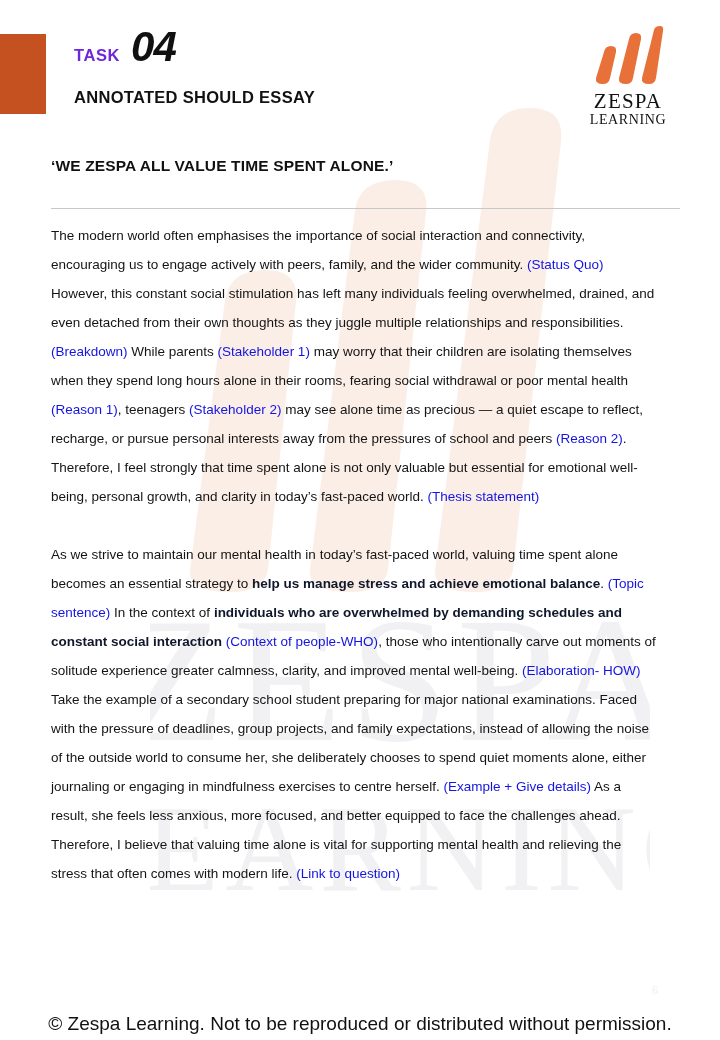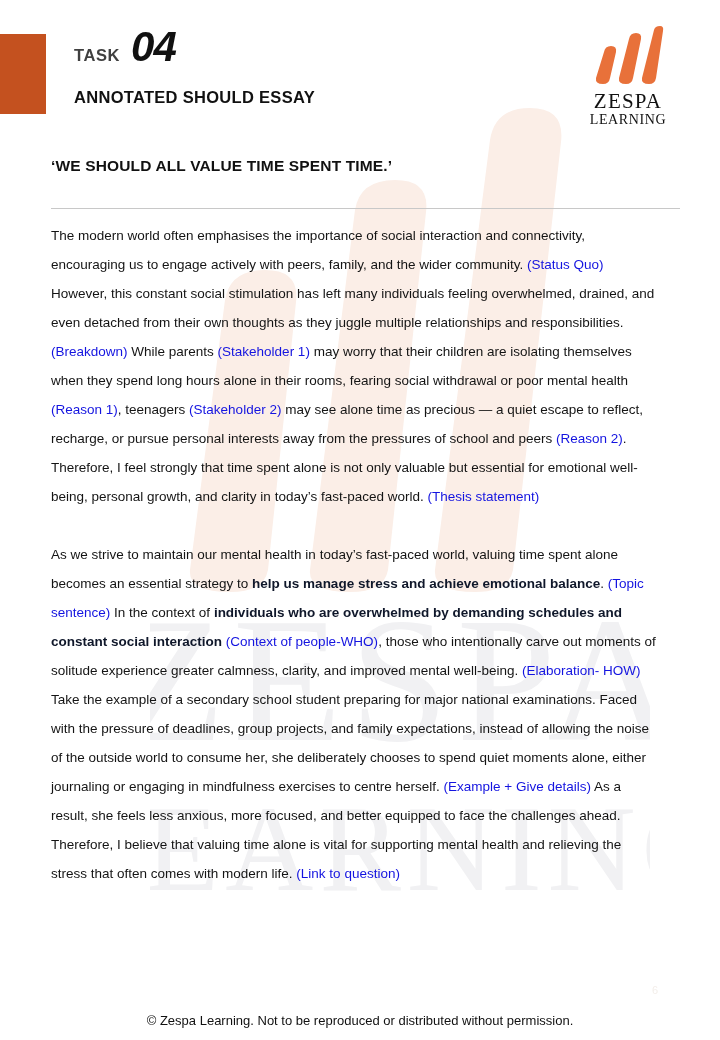--- a/index.html
+++ b/index.html
@@ -50,21 +50,21 @@
     left: 74px;
     top: 28px;
     display: flex;
     align-items: baseline;
     gap: 11px;
   }
   #task-word {
     font-size: 16.5px;
     font-weight: bold;
     letter-spacing: 0.6px;
-    color: #404040;
+    color: #6d28d9;
   }
   #task-number {
     font-size: 42px;
     font-weight: bold;
     font-style: italic;
     letter-spacing: -1px;
     color: #111;
     line-height: 0.9;
     text-align: right;
   }
@@ -145,21 +145,21 @@
   .ann { color: #1414e0; font-weight: normal; }
   .key { font-weight: bold; color: #0f172a; }
 
   
   #footer {
     position: absolute;
     left: 0;
     right: 0;
     top: 1013px;
     text-align: center;
-    font-size: 13px;
+    font-size: 19px;
     color: #111;
     z-index: 3;
   }
   #page-mark {
     position: absolute;
     left: 652px;
     top: 984px;
     font-size: 11px;
     color: #f3eeea;
     z-index: 1;
@@ -198,21 +198,21 @@
         <path d="M27 52 L37 13 Q38 7 44 7 Q50 7 49 13 L41 52 Q40 58 34 58 Q26 58 27 52 Z"></path>
         <path d="M50 52 L62 4 Q63 0 68 0 Q72 0 71 5 L64 52 Q63 58 57 58 Q49 58 50 52 Z"></path>
       </g>
     </svg>
     <div id="logo-zespa">ZESPA</div>
     <div id="logo-learning">LEARNING</div>
   </div>
 </div>
 
 <div id="essay-title">
-  <div>‘WE SHOULD ALL VALUE TIME SPENT TIME.’</div>
+  <div>‘WE ZESPA ALL VALUE TIME SPENT ALONE.’</div>
 </div>
 <div id="divider"></div>
 
 <div id="essay-body">
     <p class="para"><span>The modern world often emphasises the importance of social interaction and connectivity, encouraging us to engage actively with peers, family, and the wider community. </span><span class="ann">(Status Quo)</span><span> However, this constant social stimulation has left many individuals feeling overwhelmed, drained, and even detached from their own thoughts as they juggle multiple relationships and responsibilities. </span><span class="ann">(Breakdown)</span><span> While parents </span><span class="ann">(Stakeholder 1)</span><span> may worry that their children are isolating themselves when they spend long hours alone in their rooms, fearing social withdrawal or poor mental health </span><span class="ann">(Reason 1)</span><span>, teenagers </span><span class="ann">(Stakeholder 2)</span><span> may see alone time as precious — a quiet escape to reflect, recharge, or pursue personal interests away from the pressures of school and peers </span><span class="ann">(Reason 2)</span><span>. Therefore, I feel strongly that time spent alone is not only valuable but essential for emotional well-being, personal growth, and clarity in today’s fast-paced world. </span><span class="ann">(Thesis statement)</span></p>
     <p class="para"><span>As we strive to maintain our mental health in today’s fast-paced world, valuing time spent alone becomes an essential strategy to </span><span class="key">help us manage stress and achieve emotional balance</span><span>. </span><span class="ann">(Topic sentence)</span><span> In the context of </span><span class="key">individuals who are overwhelmed by demanding schedules and constant social interaction</span><span> </span><span class="ann">(Context of people-WHO)</span><span>, those who intentionally carve out moments of solitude experience greater calmness, clarity, and improved mental well-being. </span><span class="ann">(Elaboration- HOW)</span><span> Take the example of a secondary school student preparing for major national examinations. Faced with the pressure of deadlines, group projects, and family expectations, instead of allowing the noise of the outside world to consume her, she deliberately chooses to spend quiet moments alone, either journaling or engaging in mindfulness exercises to centre herself. </span><span class="ann">(Example + Give details)</span><span> As a result, she feels less anxious, more focused, and better equipped to face the challenges ahead. Therefore, I believe that valuing time alone is vital for supporting mental health and relieving the stress that often comes with modern life. </span><span class="ann">(Link to question)</span></p>
   </div>
 
 <div id="page-mark">6</div>
 

